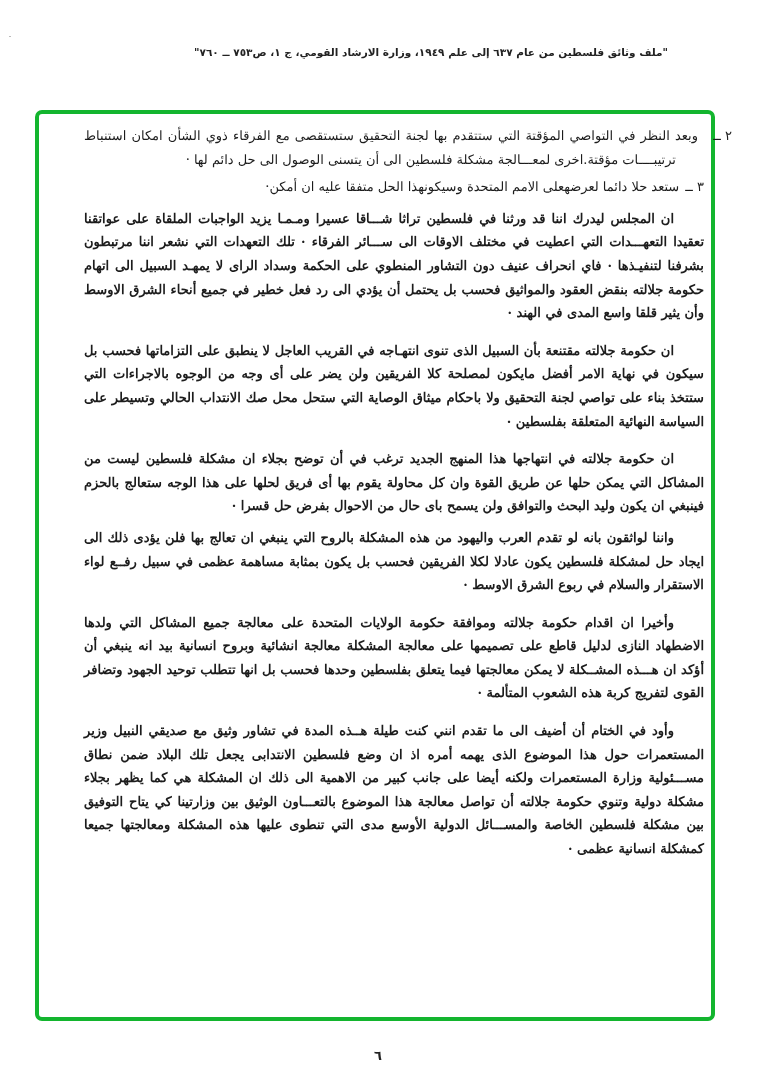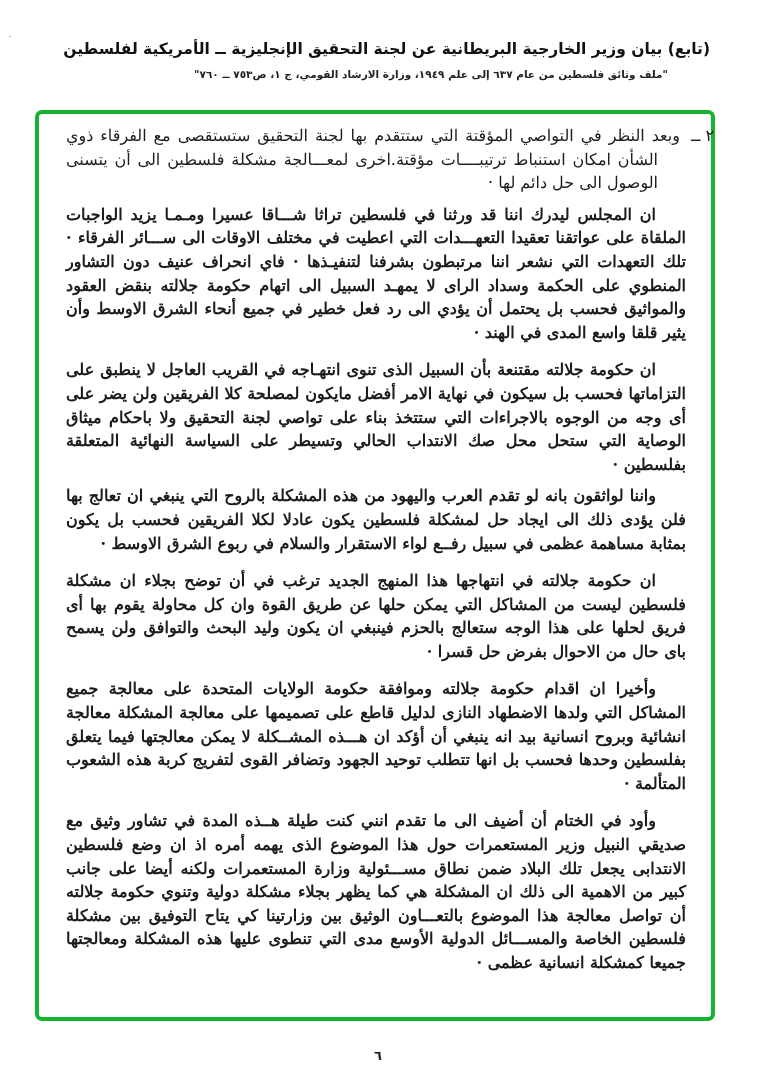--- a/index.html
+++ b/index.html
@@ -47,28 +47,28 @@
       position: absolute;
       left: 35px;
       top: 110px;
       width: 672px;
       height: 903px;
       border: 4px solid #13b52e;
       border-radius: 7px;
     }
     .body-text {
       position: absolute;
-      left: 66px;
+      left: 84px;
       top: 124px;
       width: 620px;
       direction: rtl;
       text-align: justify;
       text-align-last: right;
       font-family: "DejaVu Serif", serif;
-      font-size: 16px;
+      font-size: 13px;
       line-height: 23.6px;
       color: #1c1c1c;
     }
     .body-text p {
       margin: 0;
     }
     .numbered {
       padding-right: 0;
     }
     .numbered .num {
@@ -105,31 +105,33 @@
       height: 1px;
       background: #bbb;
     }
   </style>
 </head>
 <body>
 
 <div class="speck"></div>
 
 <header class="page-header">
-  <h1 class="doc-title">(تابع) بيان وزير الخارجية البريطانية عن لجنة التحقيق الإنجليزية ــ الأمريكية لفلسطين</h1>
   <p class="doc-source">"ملف وثائق فلسطين من عام ٦٣٧ إلى علم ١٩٤٩، وزارة الارشاد القومي، ج ١، ص٧٥٣ ــ ٧٦٠"</p>
 </header>
 
 <div class="frame" style="border-color: rgb(19, 181, 46);"></div>
 
 <main class="body-text">
   <p class="numbered hang">
     <span class="num">٢ ــ</span><span>وبعد النظر في التواصي المؤقتة التي ستتقدم بها لجنة التحقيق ستستقصى مع الفرقاء ذوي الشأن امكان استنباط ترتيبــــات مؤقتة.اخرى لمعـــالجة مشكلة فلسطين الى أن يتسنى الوصول الى حل دائم لها ·</span>
   </p>
+  <p class="numbered gap-xs">
+    <span class="num">٣ ــ</span><span>ستعد حلا دائما لعرضهعلى الامم المتحدة وسيكونهذا الحل متفقا عليه ان أمكن·</span>
+  </p>
   <p class="indent gap-sm">ان المجلس ليدرك اننا قد ورثنا في فلسطين تراثا شـــاقا عسيرا ومـمـا يزيد الواجبات الملقاة على عواتقنا تعقيدا التعهـــدات التي اعطيت في مختلف الاوقات الى ســـائر الفرقاء · تلك التعهدات التي نشعر اننا مرتبطون بشرفنا لتنفيـذها · فاي انحراف عنيف دون التشاور المنطوي على الحكمة وسداد الراى لا يمهـد السبيل الى اتهام حكومة جلالته بنقض العقود والمواثيق فحسب بل يحتمل أن يؤدي الى رد فعل خطير في جميع أنحاء الشرق الاوسط وأن يثير قلقا واسع المدى في الهند ·</p>
   <p class="indent gap-md">ان حكومة جلالته مقتنعة بأن السبيل الذى تنوى انتهـاجه في القريب العاجل لا ينطبق على التزاماتها فحسب بل سيكون في نهاية الامر أفضل مايكون لمصلحة كلا الفريقين ولن يضر على أى وجه من الوجوه بالاجراءات التي ستتخذ بناء على تواصي لجنة التحقيق ولا باحكام ميثاق الوصاية التي ستحل محل صك الانتداب الحالي وتسيطر على السياسة النهائية المتعلقة بفلسطين ·</p>
+  <p class="indent gap-md">ان حكومة جلالته في انتهاجها هذا المنهج الجديد ترغب في أن توضح بجلاء ان مشكلة فلسطين ليست من المشاكل التي يمكن حلها عن طريق القوة وان كل محاولة يقوم بها أى فريق لحلها على هذا الوجه ستعالج بالحزم فينبغي ان يكون وليد البحث والتوافق ولن يسمح باى حال من الاحوال بفرض حل قسرا ·</p>
   <p class="indent gap-sm">واننا لواثقون بانه لو تقدم العرب واليهود من هذه المشكلة بالروح التي ينبغي ان تعالج بها فلن يؤدى ذلك الى ايجاد حل لمشكلة فلسطين يكون عادلا لكلا الفريقين فحسب بل يكون بمثابة مساهمة عظمى في سبيل رفــع لواء الاستقرار والسلام في ربوع الشرق الاوسط ·</p>
-  <p class="indent gap-md">ان حكومة جلالته في انتهاجها هذا المنهج الجديد ترغب في أن توضح بجلاء ان مشكلة فلسطين ليست من المشاكل التي يمكن حلها عن طريق القوة وان كل محاولة يقوم بها أى فريق لحلها على هذا الوجه ستعالج بالحزم فينبغي ان يكون وليد البحث والتوافق ولن يسمح باى حال من الاحوال بفرض حل قسرا ·</p>
   <p class="indent gap-md">وأخيرا ان اقدام حكومة جلالته وموافقة حكومة الولايات المتحدة على معالجة جميع المشاكل التي ولدها الاضطهاد النازى لدليل قاطع على تصميمها على معالجة المشكلة معالجة انشائية وبروح انسانية بيد انه ينبغي أن أؤكد ان هـــذه المشــكلة لا يمكن معالجتها فيما يتعلق بفلسطين وحدها فحسب بل انها تتطلب توحيد الجهود وتضافر القوى لتفريج كربة هذه الشعوب المتألمة ·</p>
   <p class="indent gap-md">وأود في الختام أن أضيف الى ما تقدم انني كنت طيلة هــذه المدة في تشاور وثيق مع صديقي النبيل وزير المستعمرات حول هذا الموضوع الذى يهمه أمره اذ ان وضع فلسطين الانتدابى يجعل تلك البلاد ضمن نطاق مســـئولية وزارة المستعمرات ولكنه أيضا على جانب كبير من الاهمية الى ذلك ان المشكلة هي كما يظهر بجلاء مشكلة دولية وتنوي حكومة جلالته أن تواصل معالجة هذا الموضوع بالتعـــاون الوثيق بين وزارتينا كي يتاح التوفيق بين مشكلة فلسطين الخاصة والمســـائل الدولية الأوسع مدى التي تنطوى عليها هذه المشكلة ومعالجتها جميعا كمشكلة انسانية عظمى ·</p>
 </main>
 
 <div class="page-number">٦</div>
 
 </body></html>

